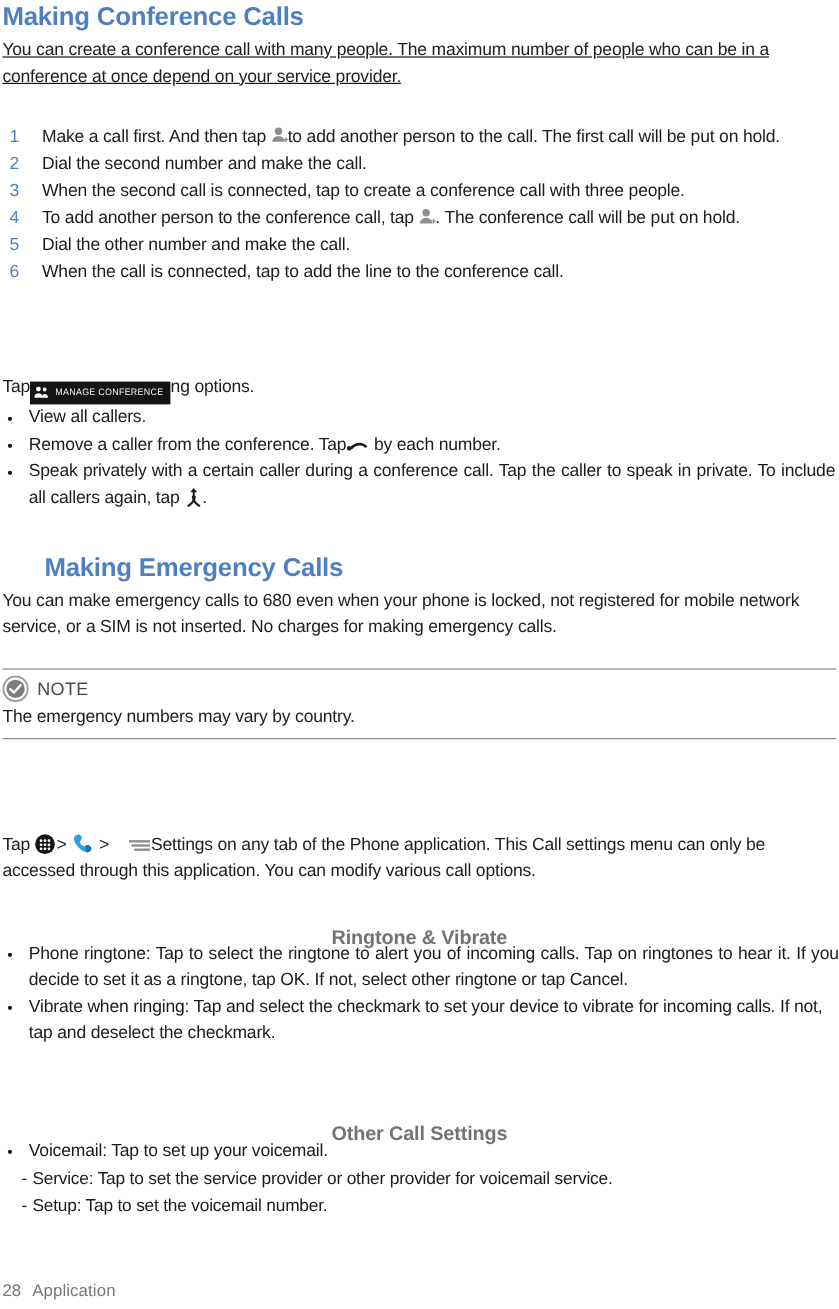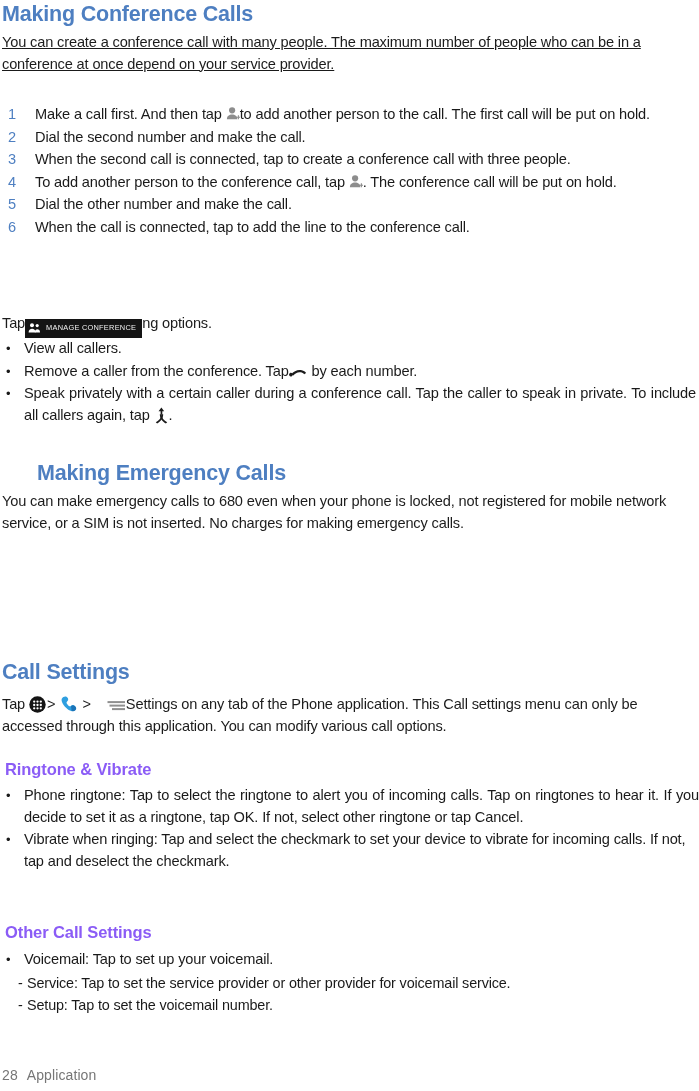--- a/index.html
+++ b/index.html
@@ -25,26 +25,27 @@
 
   h1.section-title {
     color: #4e7fc1;
     font-size: 21.5px;
     font-weight: bold;
     letter-spacing: -0.2px;
     margin: 0;
     line-height: 1.15;
   }
   h2.sub-title {
-    color: #8b5cf6;
+    color: #737373;
     font-size: 16.5px;
     font-weight: bold;
-    margin: 3px;
+    margin: 16px;
     line-height: 1.15;
     letter-spacing: -0.1px;
+    text-align: center;
   }
 
   p.body-text {
     font-size: 14.6px;
     line-height: 21.5px;
     margin: 0;
     color: #1c1c1c;
     letter-spacing: -0.15px;
   }
 
@@ -257,24 +258,34 @@
     </li>
   </ul>
 
   <div style="position:absolute; left:2px; top:461px; width:695px;margin-left:35px;">
     <h1 class="section-title">Making Emergency Calls</h1>
   </div>
   <div style="position:absolute; left:2px; top:491px; width:697px;">
     <p class="body-text">You can make emergency calls to 680 even when your phone is locked, not registered for mobile network service, or a SIM is not inserted. No charges for making emergency calls.</p>
   </div>
 
-
-  <div style="position:absolute; left:2px; top:660px; width:695px;">
-    <h1 class="section-title">Call Settings</h1>
-  </div>
+  <div class="note-block" style="position:absolute; left:2px; top:557px; width:695px;">
+    <div class="note-head">
+      <span class="ic">
+          <svg width="22" height="22" viewBox="0 0 22 22">
+            <circle cx="11" cy="11" r="10.2" fill="none" stroke="#9a9a9a" stroke-width="1.6"></circle>
+            <circle cx="11" cy="11" r="7.6" fill="#7d7d7d"></circle>
+            <path d="M6.6 11.2 L9.6 14.1 L15.2 7.9" fill="none" stroke="#ffffff" stroke-width="2.0" stroke-linecap="round" stroke-linejoin="round"></path>
+          </svg>
+        </span>
+      <span class="note-label">NOTE</span>
+    </div>
+    <div class="note-body">The emergency numbers may vary by country.</div>
+  </div>
+
 
   <div style="position:absolute; left:2px; top:694px; width:694px;">
     <p class="body-text"><span>Tap</span><span class="ic" style="margin:0 1px 0 4px; vertical-align:-4px;"><svg width="17" height="17" viewBox="0 0 17 17">
             <circle cx="8.5" cy="8.5" r="8.2" fill="#141414"></circle>
             <g fill="#ffffff">
               <circle cx="5.2" cy="5.6" r="1.15"></circle>
               <circle cx="8.5" cy="5.6" r="1.15"></circle>
               <circle cx="11.8" cy="5.6" r="1.15"></circle>
               <circle cx="5.2" cy="9.0" r="1.15"></circle>
               <circle cx="8.5" cy="9.0" r="1.15"></circle>

